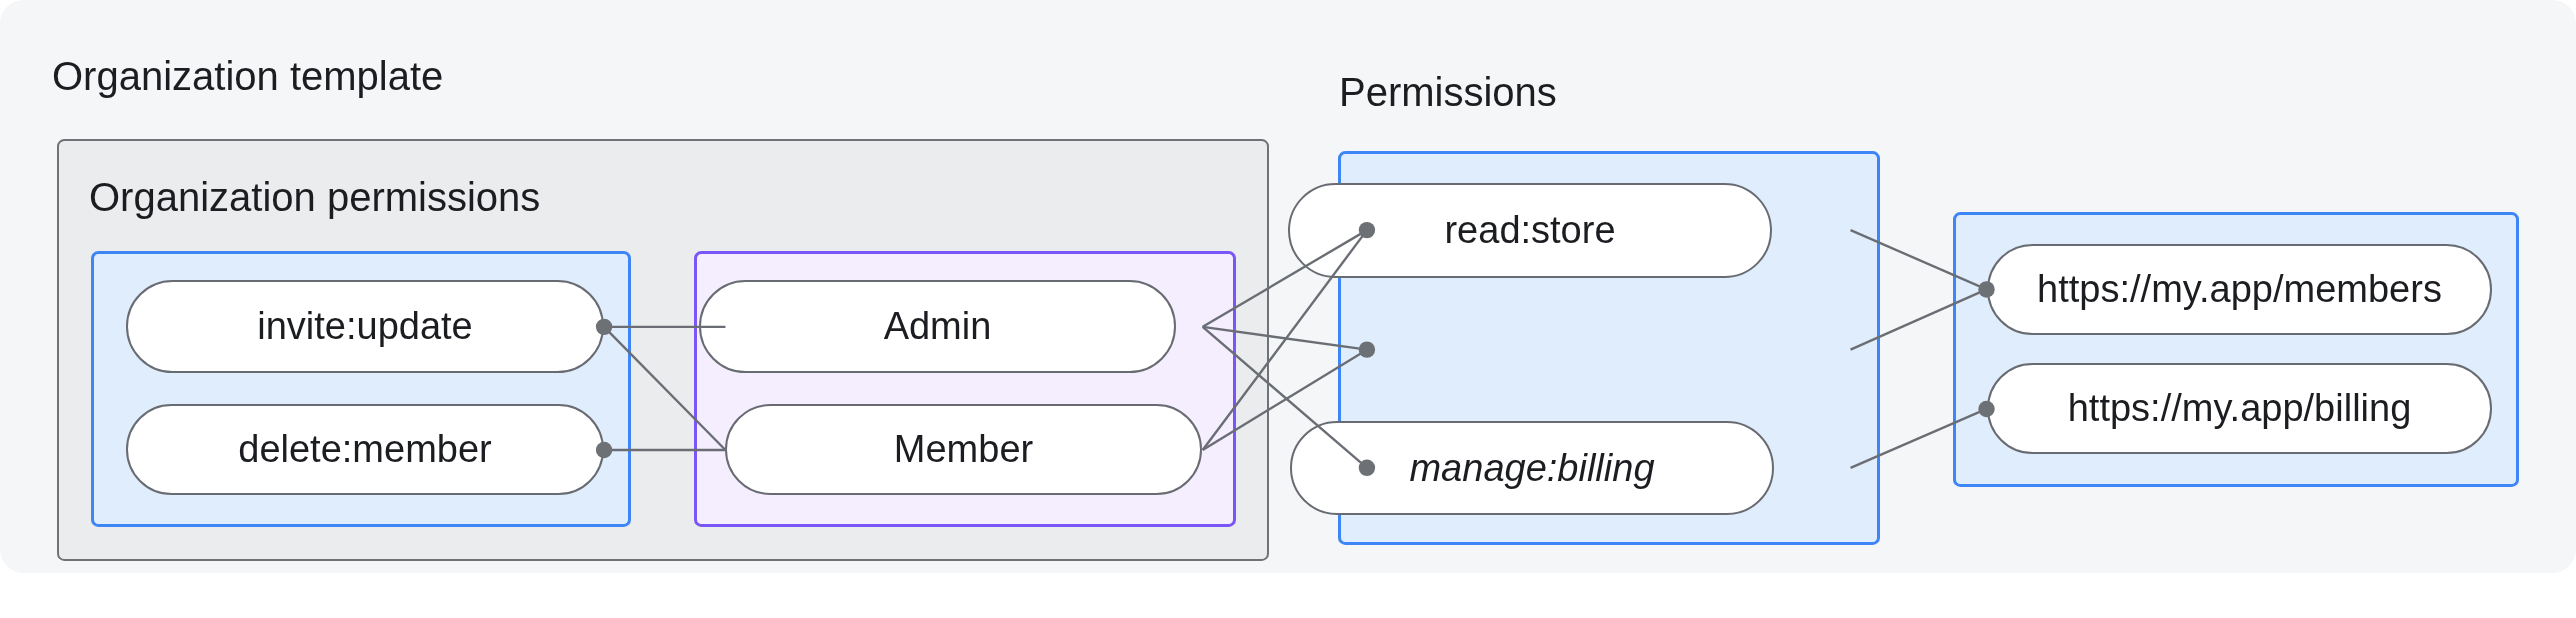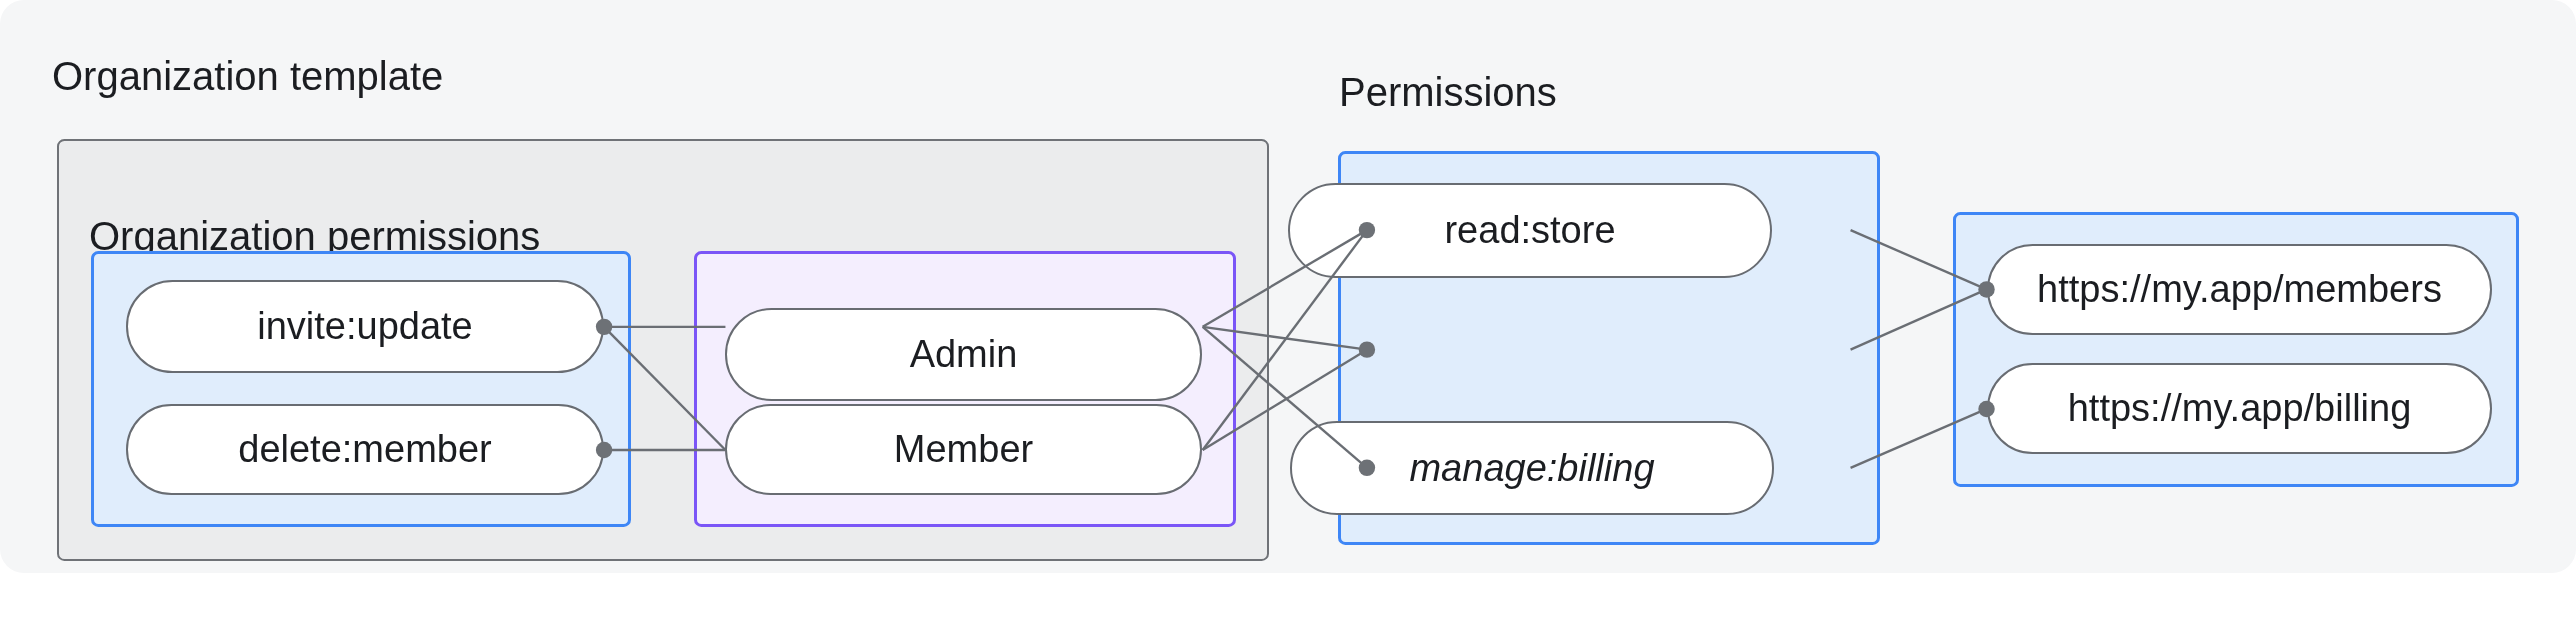--- a/index.html
+++ b/index.html
@@ -57,21 +57,21 @@
     border-radius: 64px;
     display: flex;
     align-items: center;
     justify-content: center;
     font-size: 38px;
     white-space: nowrap;
     z-index: 2;
   }
   #n-invite  { left: 126px;  top: 280px; width: 478px; height: 93px; }
   #n-delete  { left: 126px;  top: 404px; width: 478px; height: 91px; }
-  #n-admin   { left: 725px;  top: 280px; width: 477px; height: 93px; margin-top: 28px; }
+  #n-admin   { left: 699px;  top: 280px; width: 477px; height: 93px; }
   #n-member  { left: 725px;  top: 404px; width: 477px; height: 91px; }
   #n-read    { left: 1288px; top: 183px; width: 484px; height: 95px; }
   #n-update  { left: 1367px; top: 302px; width: 484px; height: 95px; }
   #n-manage  { left: 1290px; top: 421px; width: 484px; height: 94px; font-style: italic; }
   #n-members { left: 1987px; top: 244px; width: 505px; height: 91px; }
   #n-billing { left: 1987px; top: 363px; width: 505px; height: 91px; }
   #edges {
     position: absolute;
     left: 0; top: 0;
     width: 2576px;
@@ -89,21 +89,21 @@
 </style>
 </head>
 <body>
 
 <div id="diagram">
 
   <div class="label" id="l-template" style="left:52px; top:52px;">Organization template</div>
 
   <div class="box box-gray"></div>
 
-  <div class="label" id="l-orgperm" style="left:89px; top:173px;margin-top:39px;">Organization permissions</div>
+  <div class="label" id="l-orgperm" style="left:89px; top:173px;">Organization permissions</div>
 
 
   <div class="label" id="l-perm" style="left:1339px; top:68px;">Permissions</div>
 
 
   <div class="box box-blue" id="box-org-permissions"></div>
   <div class="box box-purple" id="box-org-roles"></div>
   <div class="box box-blue" id="box-permissions"></div>
   <div class="box box-blue" id="box-api-resources"></div>
 

